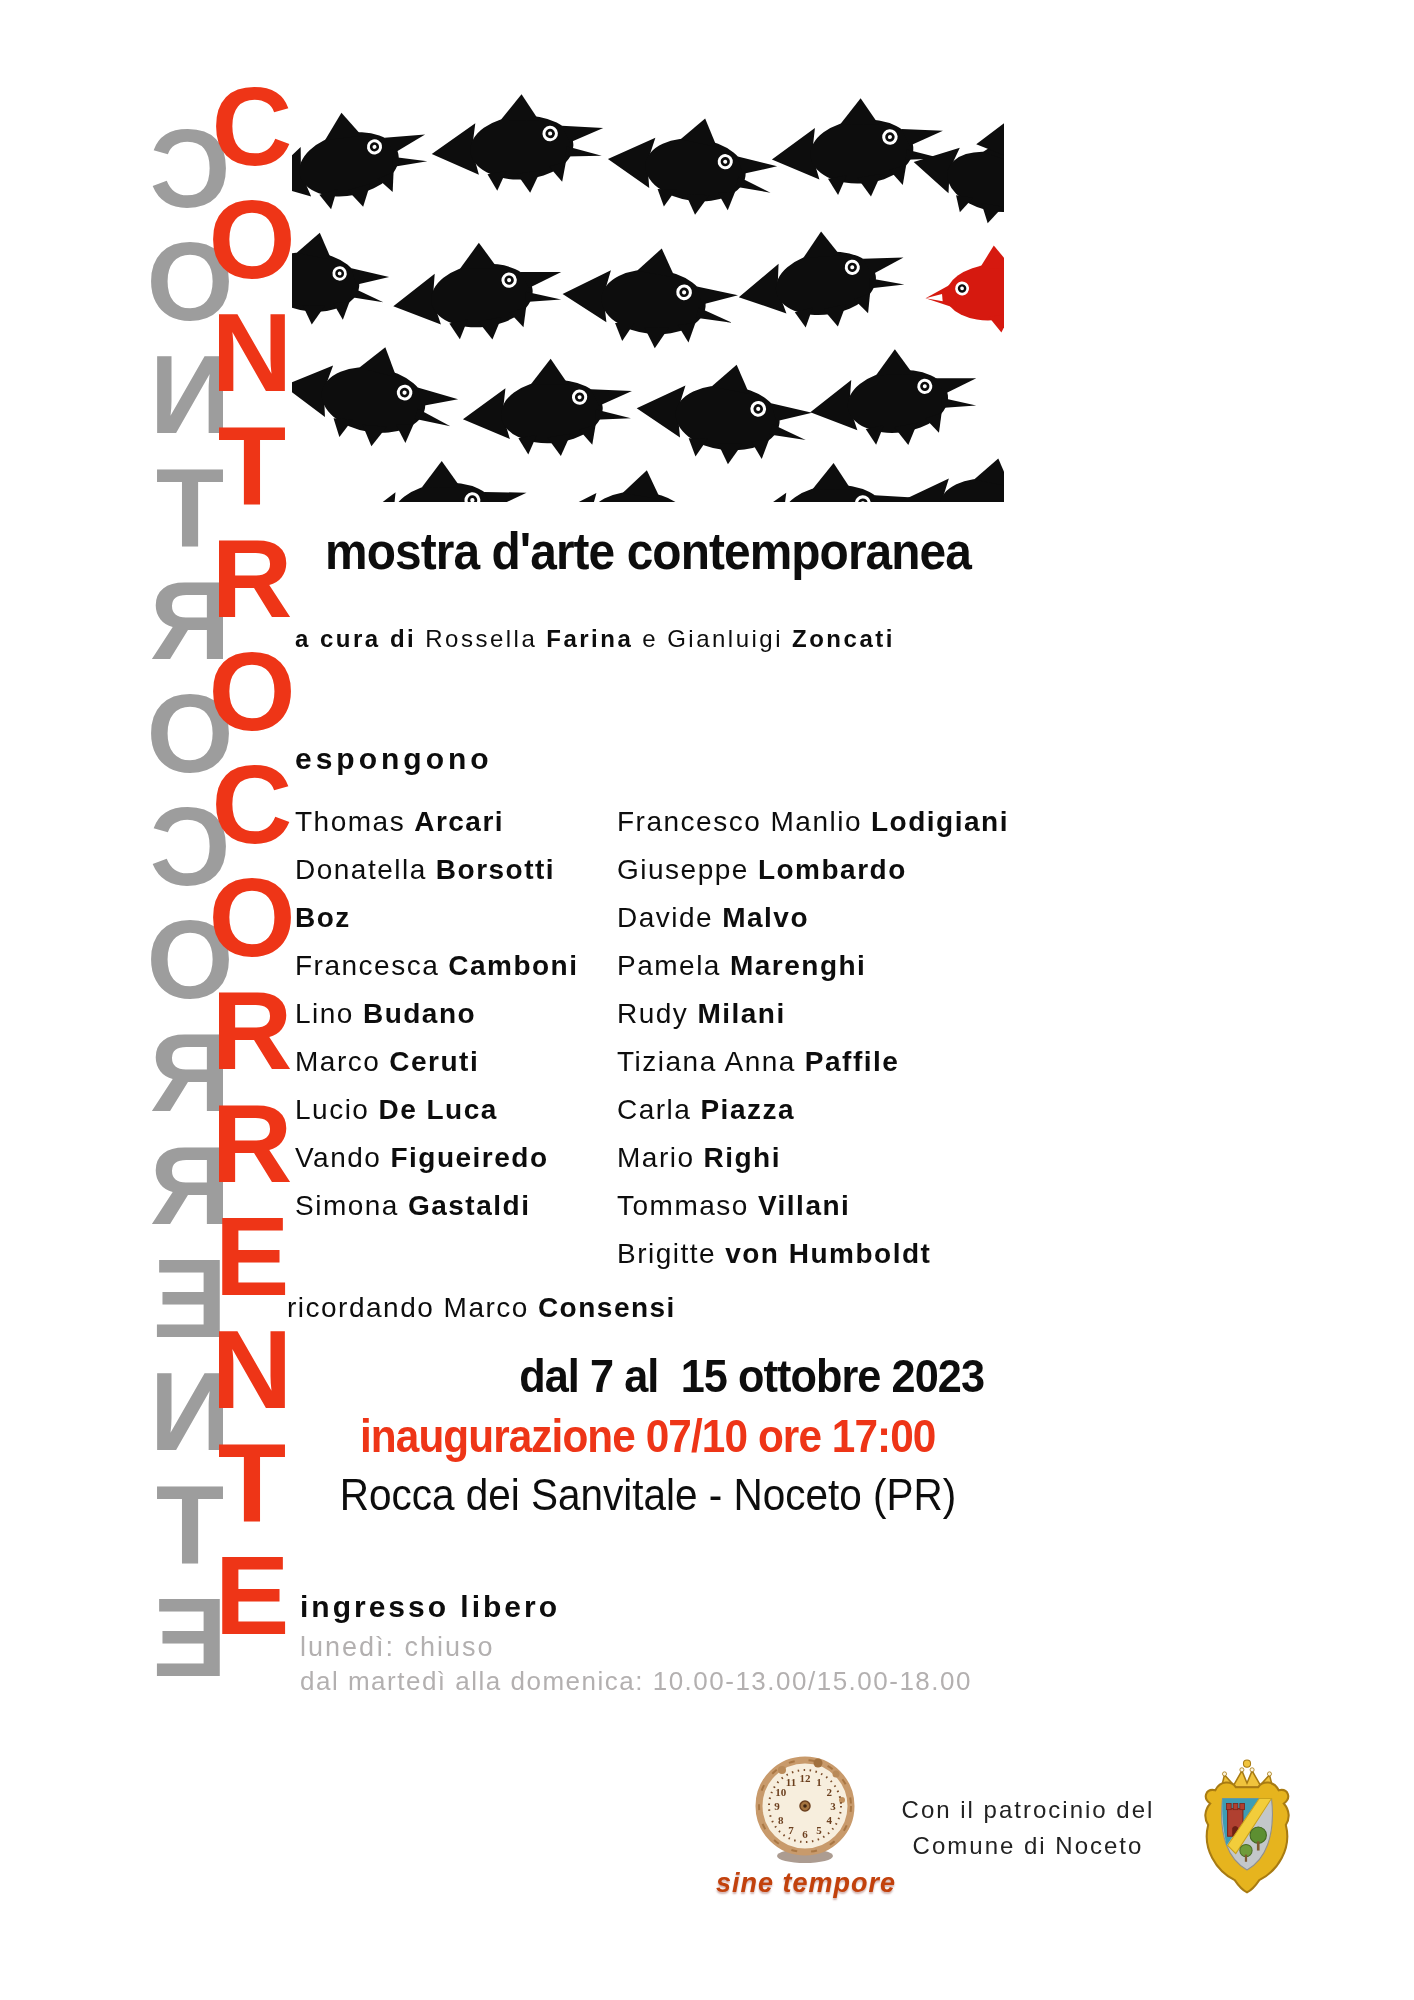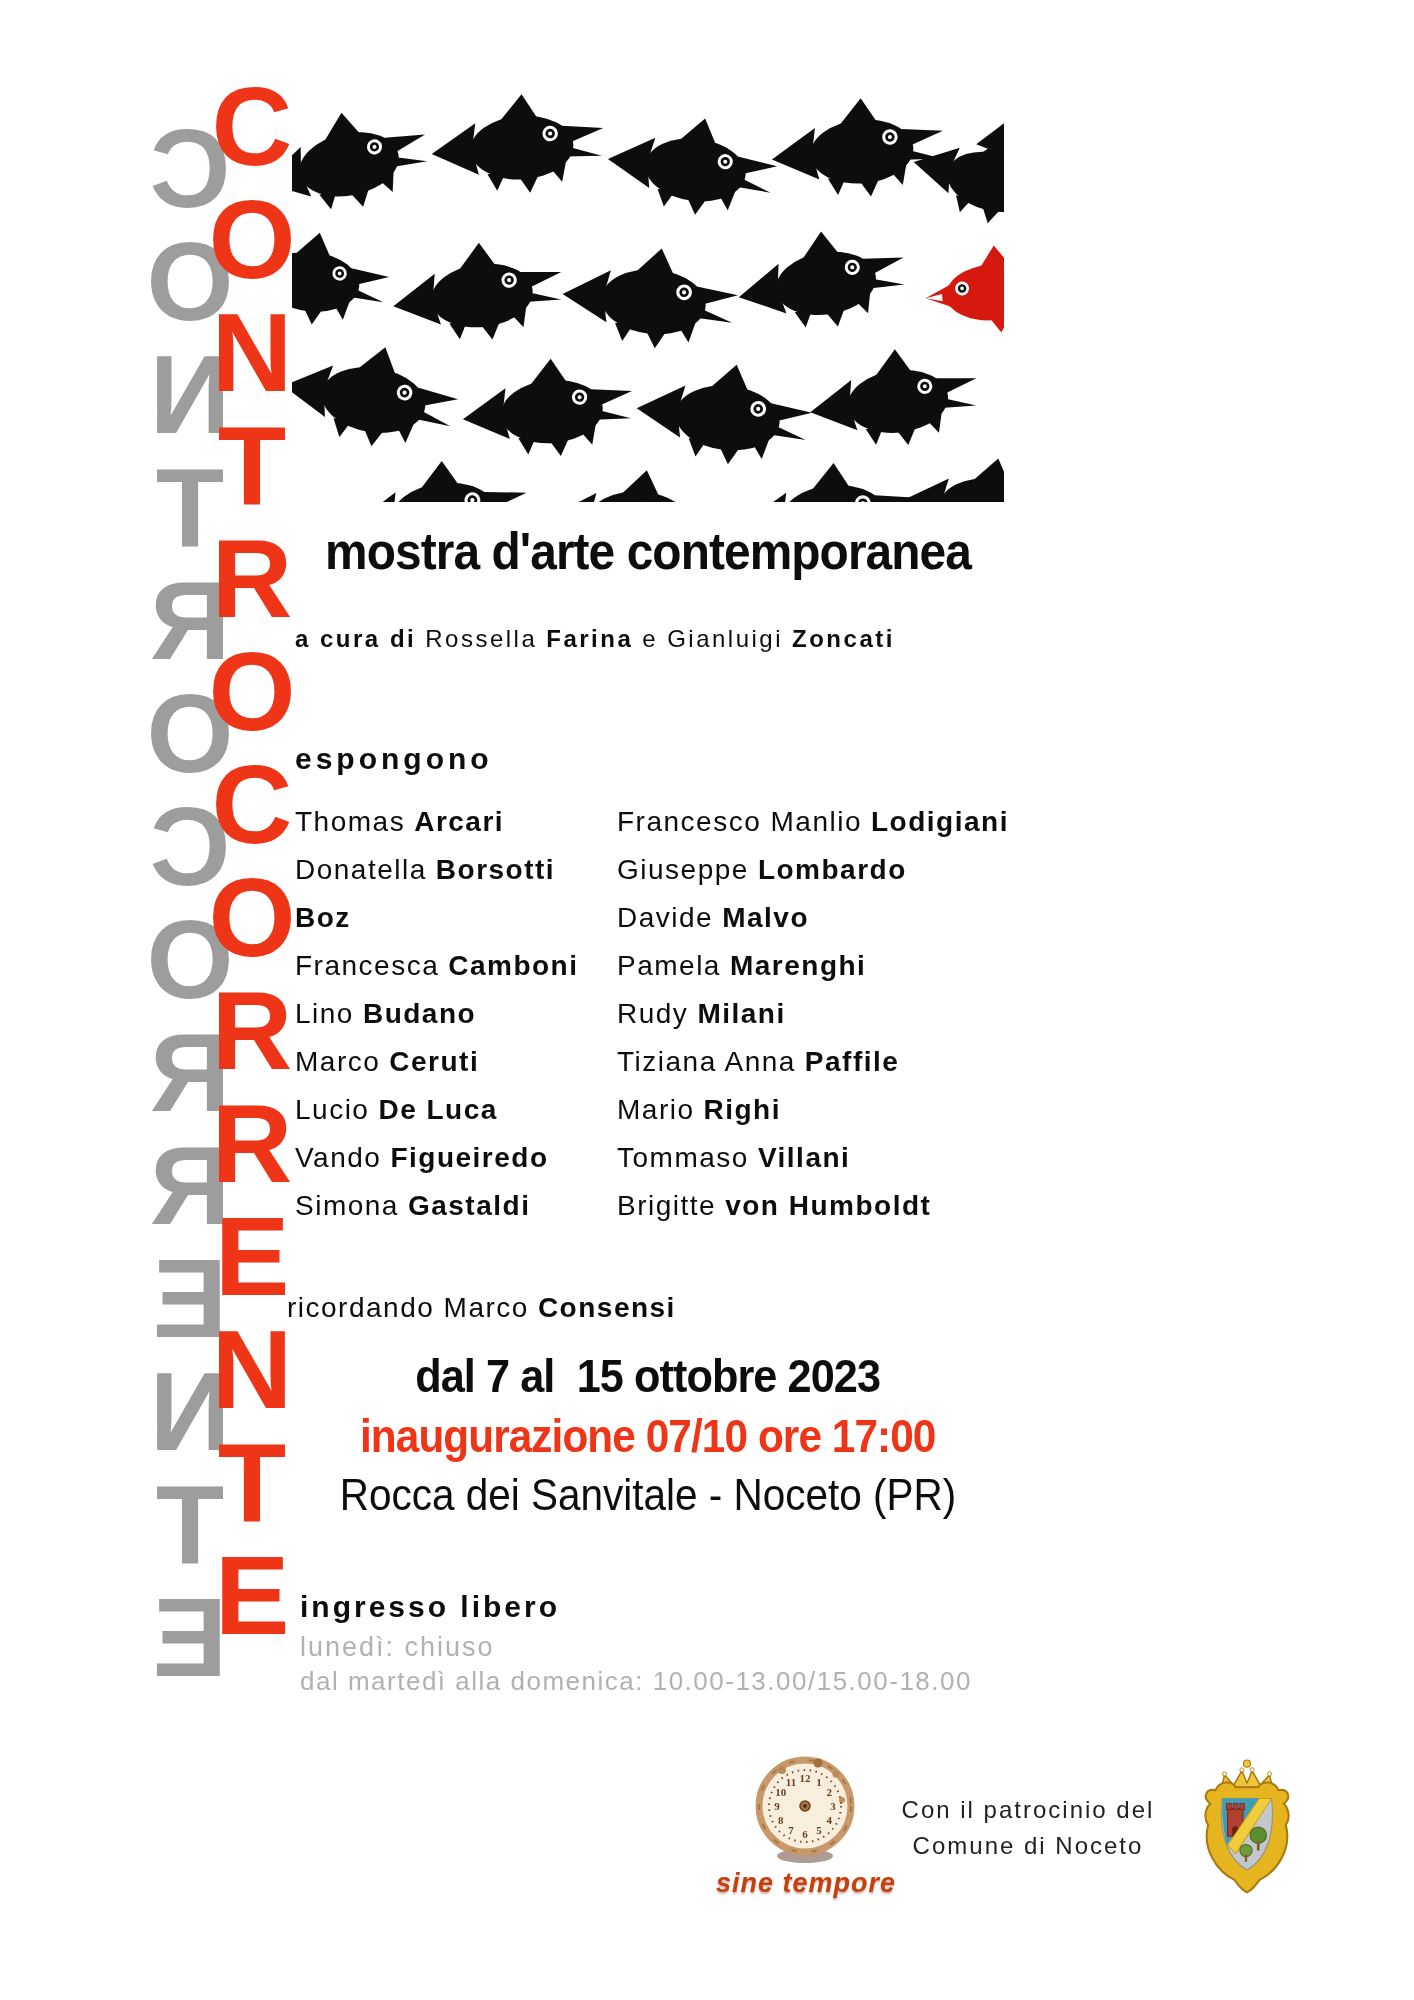--- a/index.html
+++ b/index.html
@@ -41,21 +41,21 @@
   .col2{left:617px;}
   .artist-row{height:48px;line-height:48px;white-space:nowrap;}
   .artist-row .fn{font-weight:400;margin-right:9px;}
   .artist-row .ln{font-weight:700;text-align:right;}
 
   .memorial{position:absolute;left:287px;top:1286px;font-size:28px;letter-spacing:1.5px;
     line-height:44px;white-space:nowrap;}
   .memorial .pre{margin-right:9px;font-weight:400;}
 
   .centerline{position:absolute;left:292px;width:712px;text-align:center;white-space:pre;}
-  .dates{top:1348px;font-size:47px;line-height:56px;font-weight:700;letter-spacing:-1px;}
+  .dates{top:1348px;font-size:47px;line-height:56px;font-weight:700;letter-spacing:-1px;text-align:right;}
   .opening{top:1408px;font-size:46px;line-height:56px;font-weight:700;color:var(--accent);letter-spacing:-1px;}
   .venue{top:1468px;font-size:44px;line-height:54px;font-weight:400;letter-spacing:0;}
 
   .admission{position:absolute;left:300px;top:1590px;font-size:30px;letter-spacing:3px;}
   .closed{position:absolute;left:300px;top:1632px;font-size:27px;letter-spacing:2px;color:var(--muted);}
   .hours{position:absolute;left:300px;top:1666px;font-size:26px;letter-spacing:1.5px;color:var(--muted);}
 
   .clock{position:absolute;left:752px;top:1756px;width:106px;height:110px;}
   .sine{position:absolute;left:700px;top:1868px;width:212px;text-align:center;
     color:#c2410c;font-weight:700;font-style:italic;font-size:27px;letter-spacing:1px;
@@ -170,20 +170,21 @@
       <div class="artist-row"><span class="fn">Vando</span><span class="ln">Figueiredo</span></div>
       <div class="artist-row"><span class="fn">Simona</span><span class="ln">Gastaldi</span></div>
     </div>
   <div class="col col2" id="col2">
       <div class="artist-row"><span class="fn">Francesco Manlio</span><span class="ln">Lodigiani</span></div>
       <div class="artist-row"><span class="fn">Giuseppe</span><span class="ln">Lombardo</span></div>
       <div class="artist-row"><span class="fn">Davide</span><span class="ln">Malvo</span></div>
       <div class="artist-row"><span class="fn">Pamela</span><span class="ln">Marenghi</span></div>
       <div class="artist-row"><span class="fn">Rudy</span><span class="ln">Milani</span></div>
       <div class="artist-row"><span class="fn">Tiziana Anna</span><span class="ln">Paffile</span></div>
+      <div class="artist-row"><span class="fn">Carla</span><span class="ln">Piazza</span></div>
       <div class="artist-row"><span class="fn">Mario</span><span class="ln">Righi</span></div>
       <div class="artist-row"><span class="fn">Tommaso</span><span class="ln">Villani</span></div>
       <div class="artist-row"><span class="fn">Brigitte</span><span class="ln">von Humboldt</span></div>
     </div>
 
   <div class="memorial">
     <span class="pre">ricordando Marco</span><span class="b">Consensi</span>
   </div>
 
   <div class="centerline dates"><span class="cond">dal 7 al  15 ottobre 2023</span></div>

